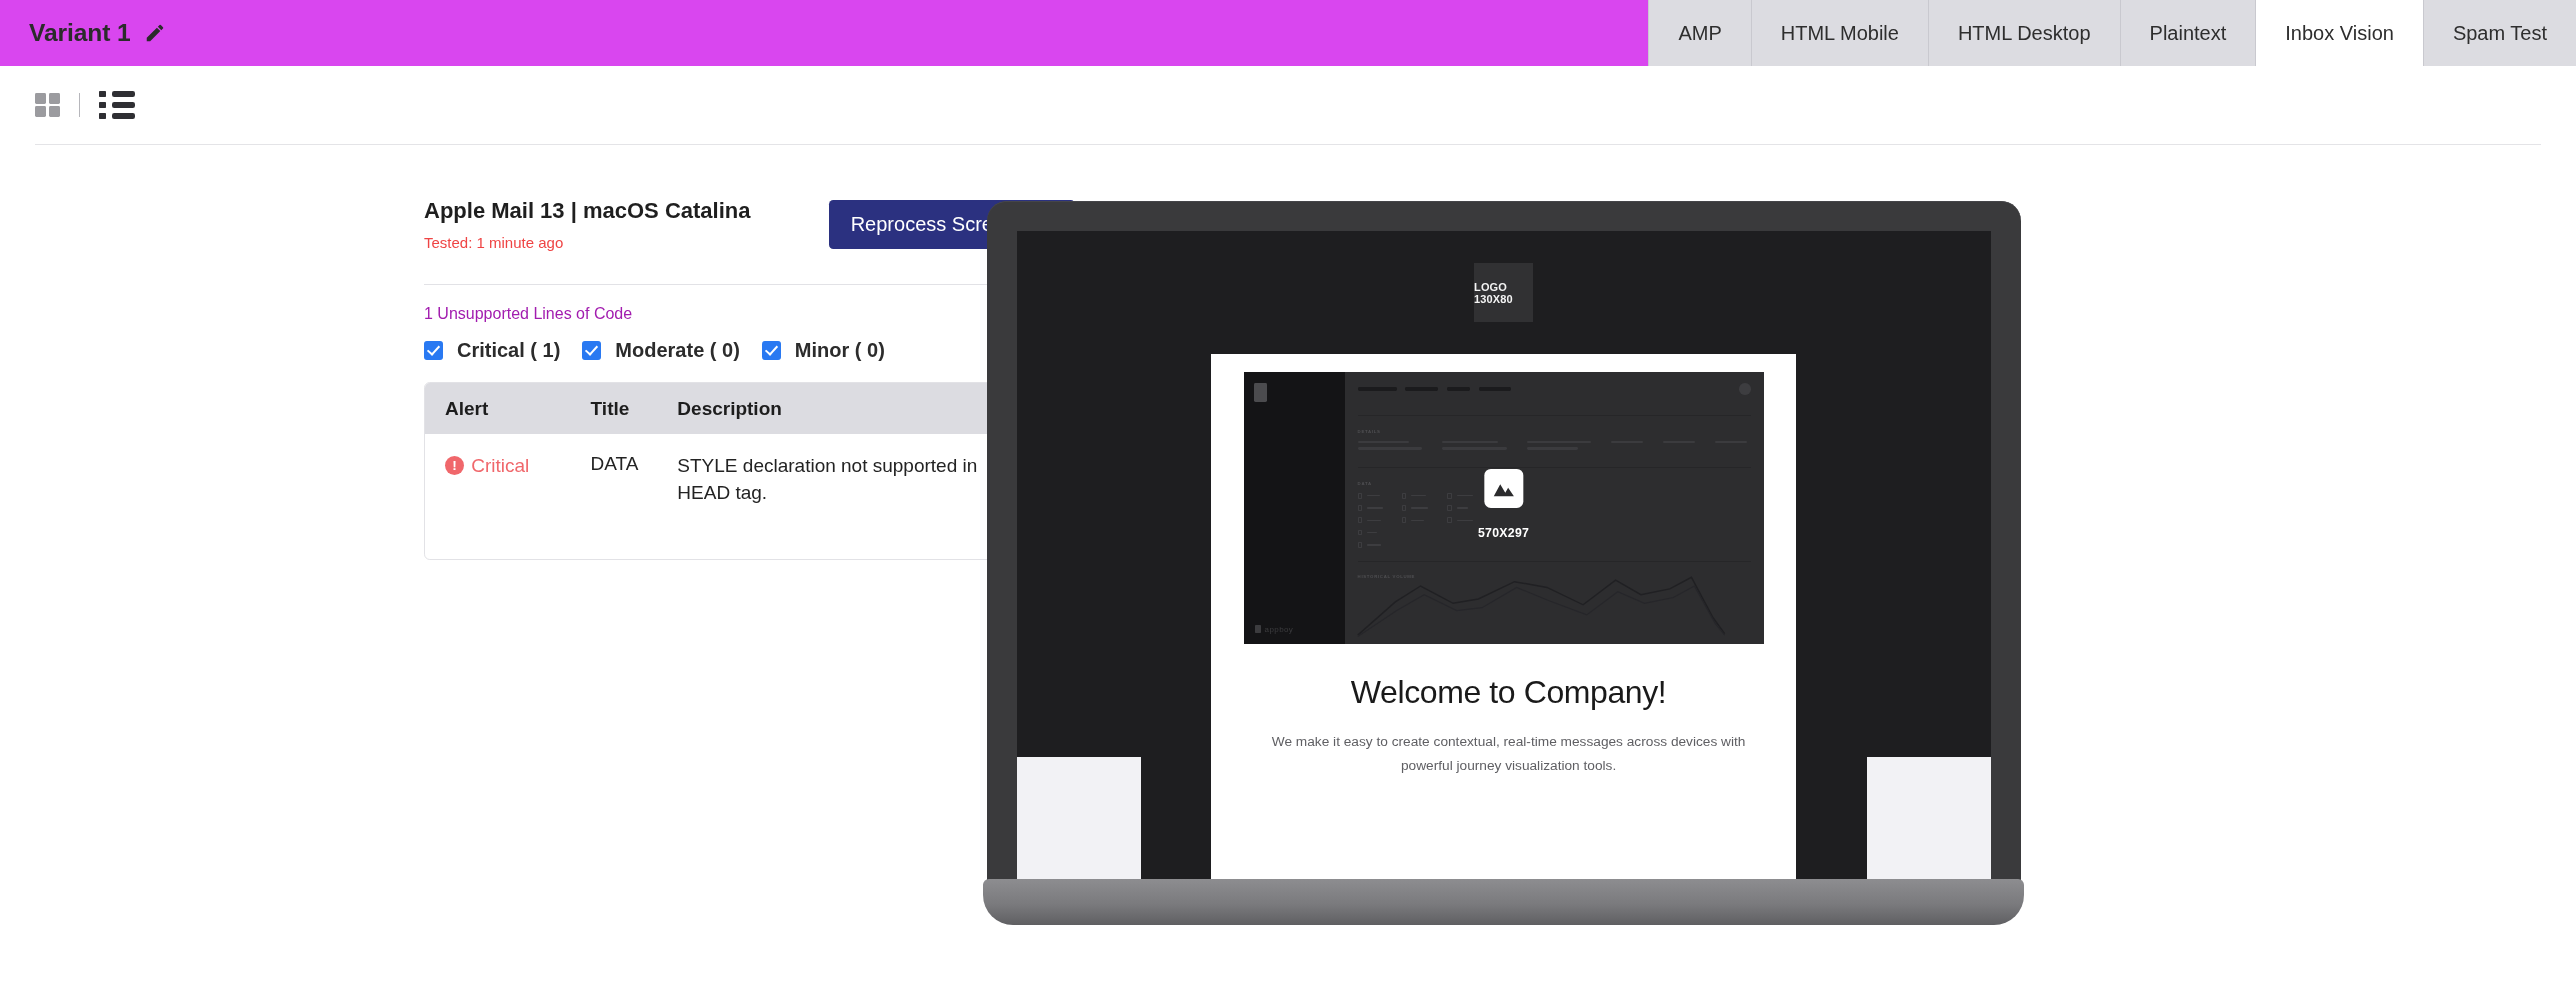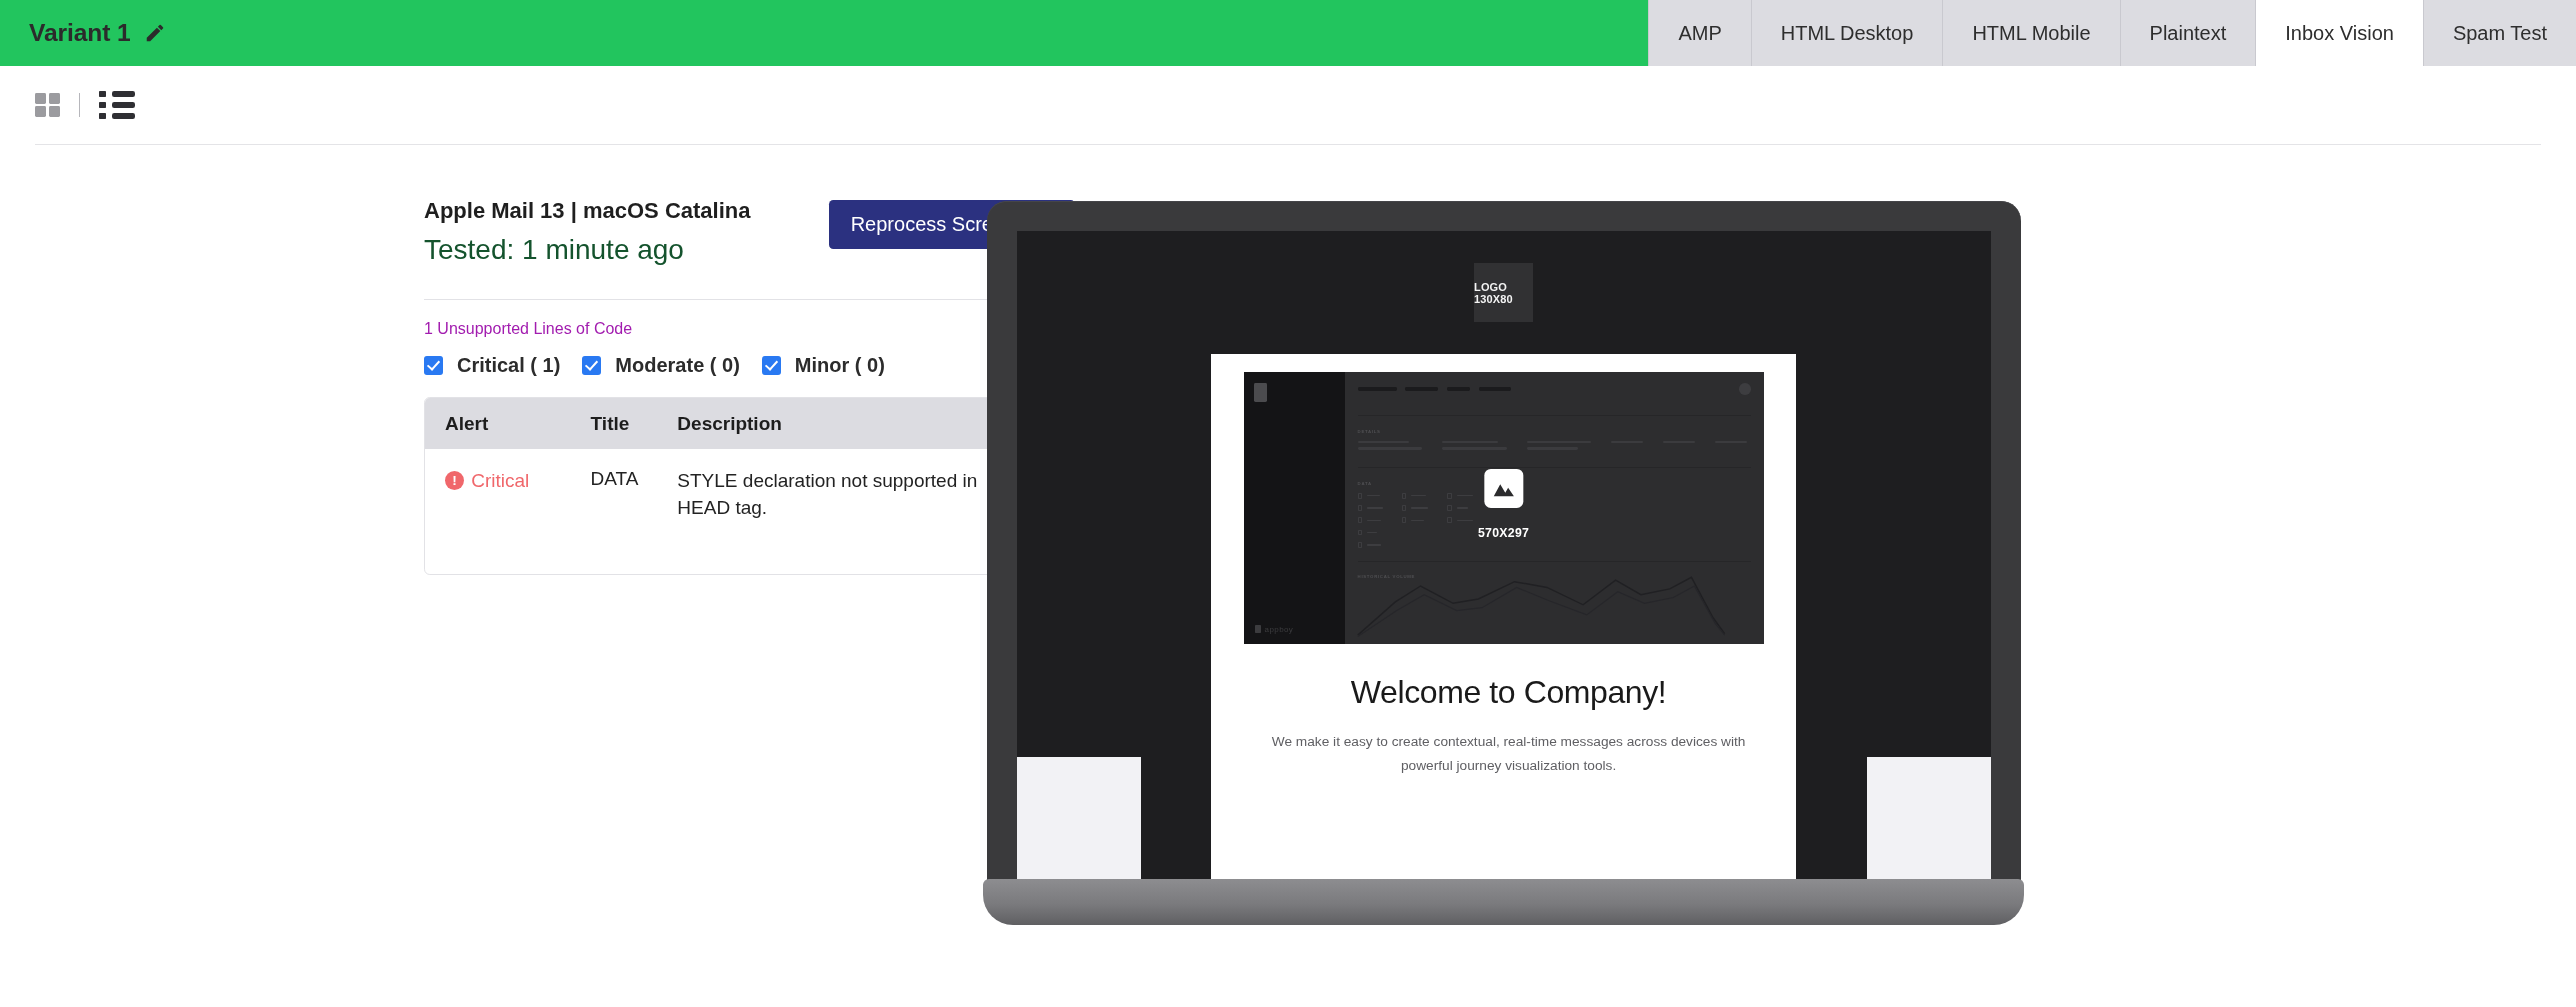--- a/index.html
+++ b/index.html
@@ -8,21 +8,21 @@
     height: 1008px;
     background: #ffffff;
     font-family: "Liberation Sans", sans-serif;
     overflow: hidden;
   }
 
   
   .topbar {
     position: relative;
     height: 66px;
-    background: #22c55e;
+    background: #d946ef;
     display: flex;
     align-items: stretch;
     justify-content: space-between;
   }
   .variant-block {
     display: flex;
     align-items: center;
     gap: 11.6px;
     padding-left: 29px;
   }
@@ -129,22 +129,22 @@
     align-items: flex-start;
     justify-content: space-between;
   }
   .client-name {
     font-size: 22px;
     font-weight: bold;
     color: #1f1f1f;
     line-height: 1.15;
   }
   .tested {
-    font-size: 28px;
-    color: #14532d;
+    font-size: 15px;
+    color: #ef4444;
     margin-top: 10px;
   }
   .reprocess-btn {
     background: #2b3180;
     color: #ffffff;
     border: none;
     border-radius: 4.3px;
     font-size: 20px;
     font-family: "Liberation Sans", sans-serif;
     padding: 13px 22px;
@@ -402,24 +402,24 @@
         <path d="M3 17.25V21h3.75L17.81 9.94l-3.75-3.75L3 17.25zM20.71 7.04a1 1 0 000-1.41l-2.34-2.34a1 1 0 00-1.41 0l-1.83 1.83 3.75 3.75 1.83-1.83z"></path>
       </svg>
     </span>
   </div>
 
   <div class="tabs">
     <div class="tab">
         <span>AMP</span>
       </div>
     <div class="tab">
+        <span>HTML Mobile</span>
+      </div>
+    <div class="tab">
         <span>HTML Desktop</span>
-      </div>
-    <div class="tab">
-        <span>HTML Mobile</span>
       </div>
     <div class="tab">
         <span>Plaintext</span>
       </div>
     <div class="tab active">
         <span>Inbox Vision</span>
       </div>
     <div class="tab">
         <span>Spam Test</span>
       </div>

